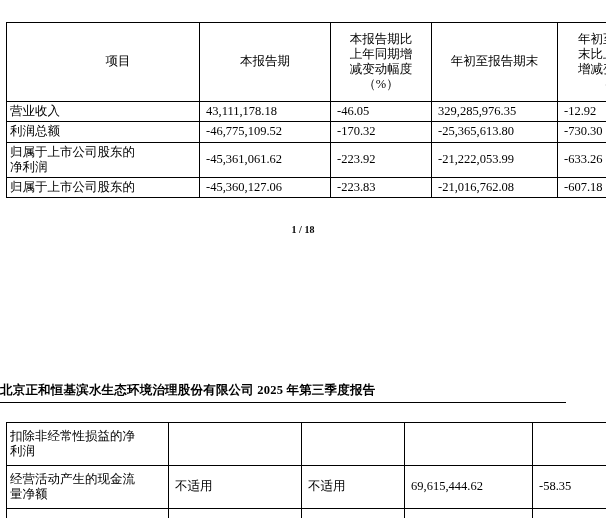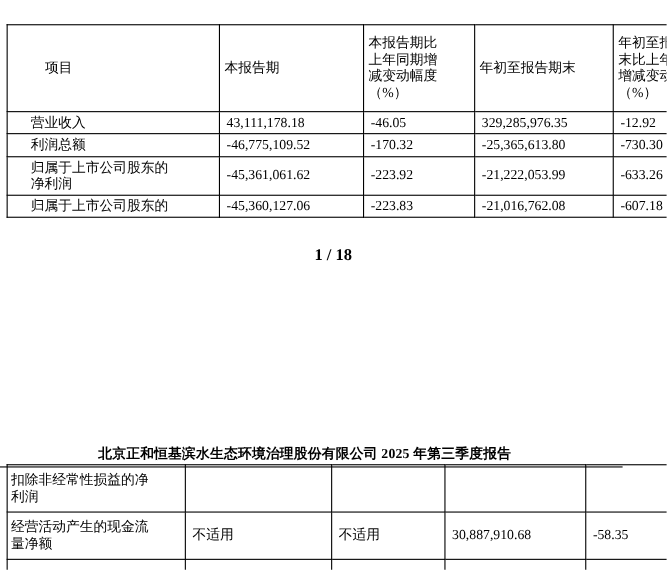--- a/index.html
+++ b/index.html
@@ -53,51 +53,49 @@
     left: 6px;
     width: 594px;
   }
   #table-main td.c-item { width: 154px; text-align: center; padding-left: 34px; }
   #table-main td.c-cur  { width: 122px; text-align: center; }
   #table-main td.c-chg  { width: 92px;  text-align: center; }
   #table-main td.c-ytd  { width: 117px; text-align: center; }
   #table-main td.c-ychg { width: 107px; text-align: center; }
 
   #table-main tr.header td {
-    text-align: left;
+    text-align: center;
     height: 74px;
   }
   #table-main tr.datarow td.label {
     text-align: left;
-    padding-left: 21px;
+    padding-left: 3px;
   }
   #table-main tr.datarow td.num {
     text-align: left;
     padding-left: 6px;
     margin-top: 12px;
   }
 
   .pagenum {
     position: absolute;
     top: 224px;
     left: 0;
     width: 606px;
     text-align: center;
-    font-size: 15px;
+    font-size: 10px;
     font-weight: bold;
     font-family: "Liberation Serif", "DejaVu Serif", serif;
   }
 
   .doc-header {
     position: absolute;
     top: 380px;
     left: 0;
     width: 554px;
-    text-align: center;
-    margin-top: 23px;
   }
   .doc-header .title-text {
     display: inline-block;
     font-size: 12.5px;
     font-weight: bold;
     letter-spacing: 0.2px;
     font-family: "Liberation Serif", "DejaVu Serif", serif;
   }
   .doc-header .rule {
     margin-top: 3px;
@@ -205,21 +203,21 @@
         <td class="c-ytd"></td>
         <td class="c-ychg"></td>
       </tr>
       <tr class="r2">
         <td class="c-item">
           <div>经营活动产生的现金流</div>
           <div>量净额</div>
         </td>
         <td class="c-cur">不适用</td>
         <td class="c-chg">不适用</td>
-        <td class="c-ytd">30,887,910.68</td>
+        <td class="c-ytd">69,615,444.62</td>
         <td class="c-ychg">-58.35</td>
       </tr>
       <tr class="r3">
         <td class="c-item"></td>
         <td class="c-cur"></td>
         <td class="c-chg"></td>
         <td class="c-ytd"></td>
         <td class="c-ychg"></td>
       </tr>
     </tbody>

